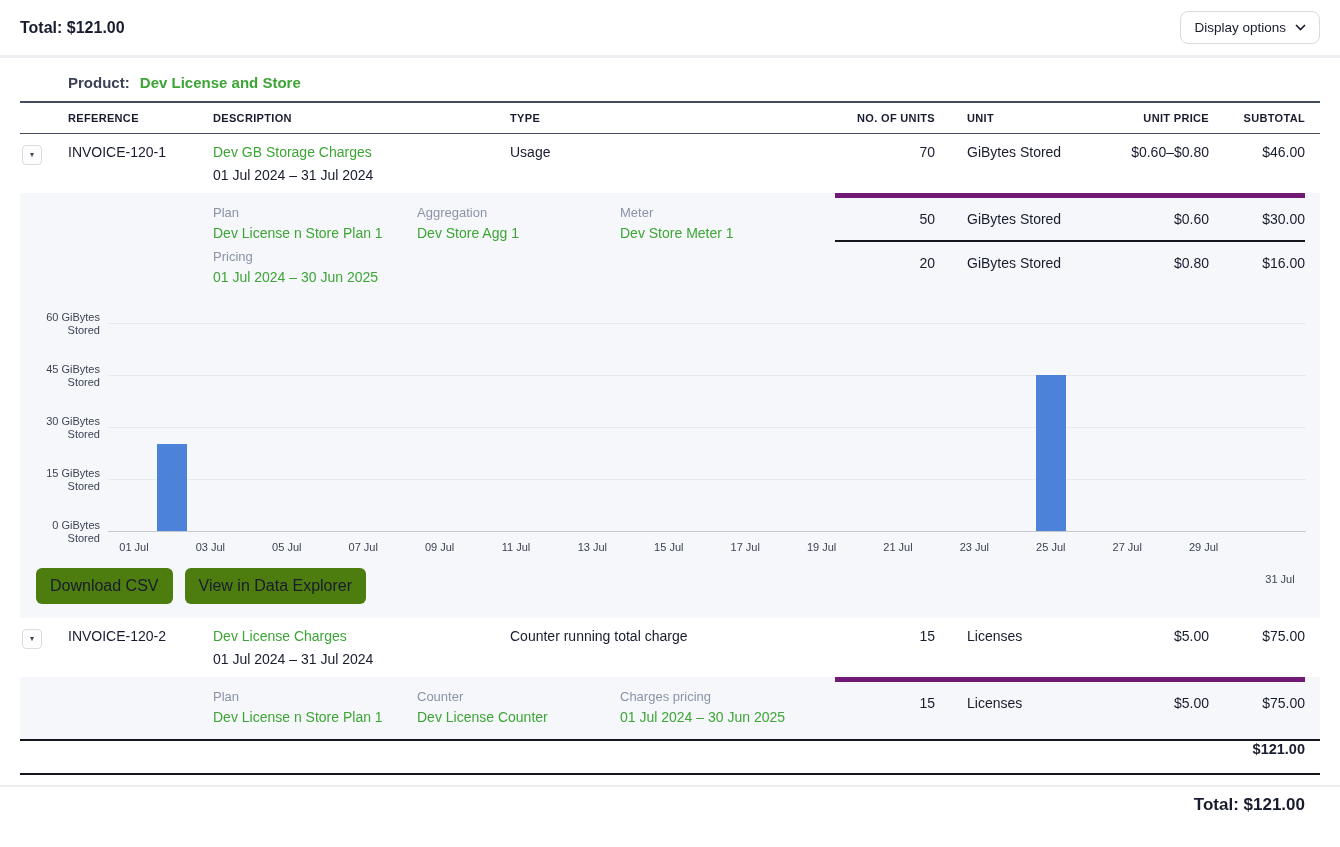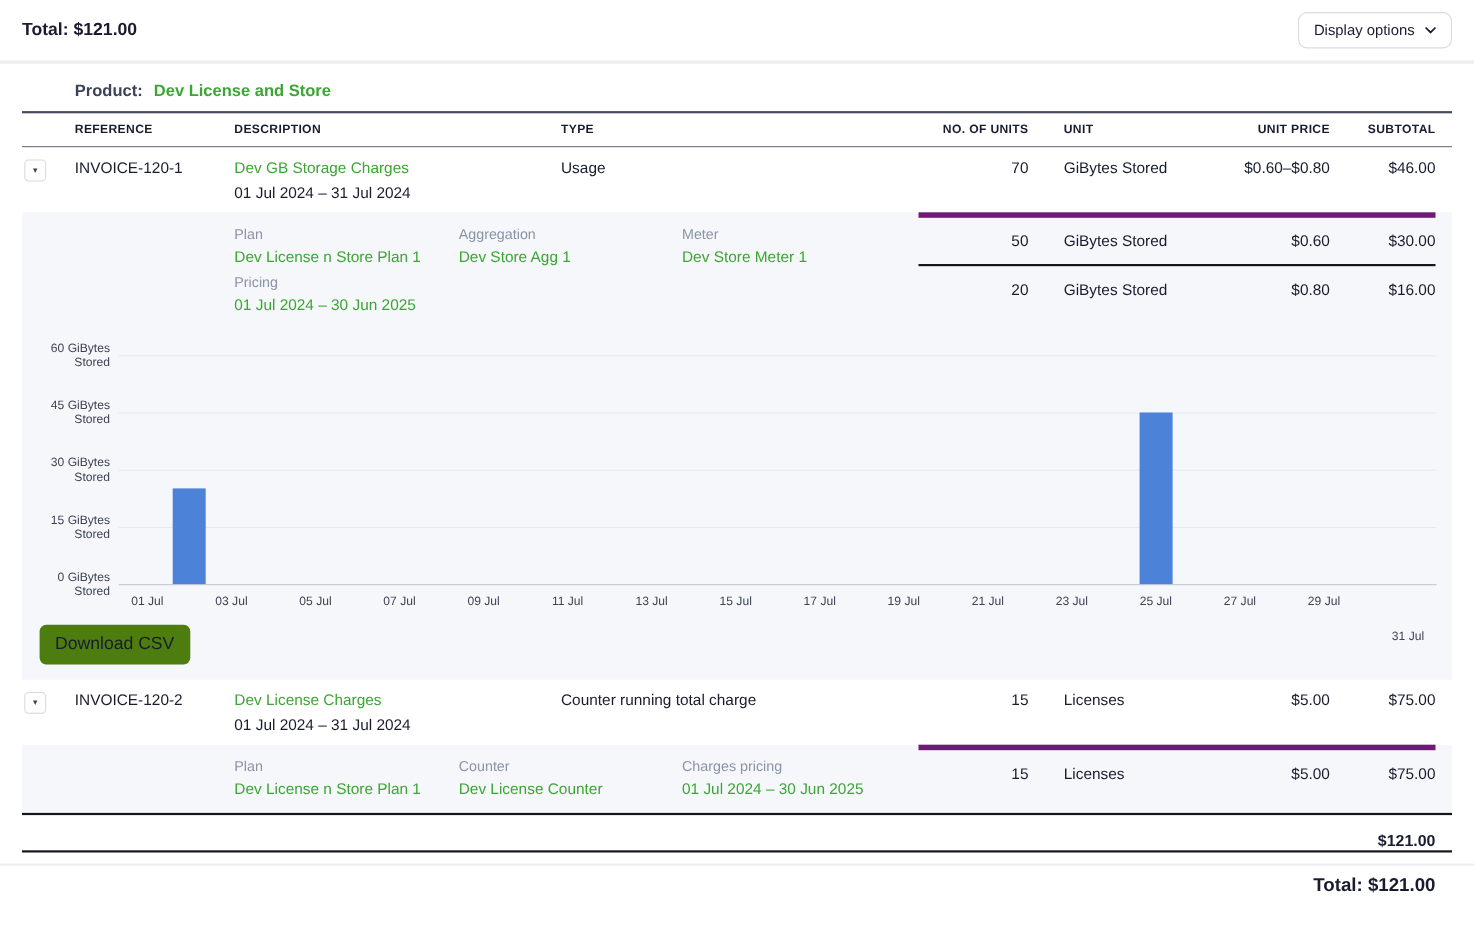--- a/index.html
+++ b/index.html
@@ -117,21 +117,21 @@
     background: #4d7c0f; border: none; border-radius: 6px;
     padding: 9px 14px; font-size: 16px; color: #181c2e;
     font-family: inherit; cursor: pointer;
   }
 
   
   .product-total-row {
     border-top: 2px solid #14161d;
     border-bottom: 2px solid #14161d;
     height: 36px;
-    display: flex; align-items: flex-end; justify-content: flex-end;
+    display: flex; align-items: flex-start; justify-content: flex-end;
     padding-right: 15px;
     font-weight: 700; font-size: 14.5px;
   }
   .bottom-bar {
     margin-top: 10px;
     border-top: 2px solid #eceef2;
     height: 38px;
     display: flex; align-items: center; justify-content: flex-end;
     padding-right: 35px;
   }
@@ -250,20 +250,21 @@
           <div class="x-label" style="left: calc(86.6667% - 19.0667px);">27 Jul</div>
           <div class="x-label" style="left: calc(93.3333% - 22.5333px);">29 Jul</div>
           <div class="x-label" style="left: calc(100% - 26px); margin-top: 32px;">31 Jul</div>
           <div class="bar" style="left: calc(3.33333% + 24.2667px); height: 38.4615%;"></div>
           <div class="bar" style="left: calc(80% - 15.6px); height: 69.2308%;"></div>
         </div>
     </div>
 
     <div class="panel-buttons">
       <button class="panel-btn">Download CSV</button>
+      <button class="panel-btn">View in Data Explorer</button>
     </div>
   </div>
 
   <div class="grid-row trow">
     <div>
       <button class="caret-btn">
           <span>▾</span>
         </button>
     </div>
     <div>INVOICE-120-2</div>

